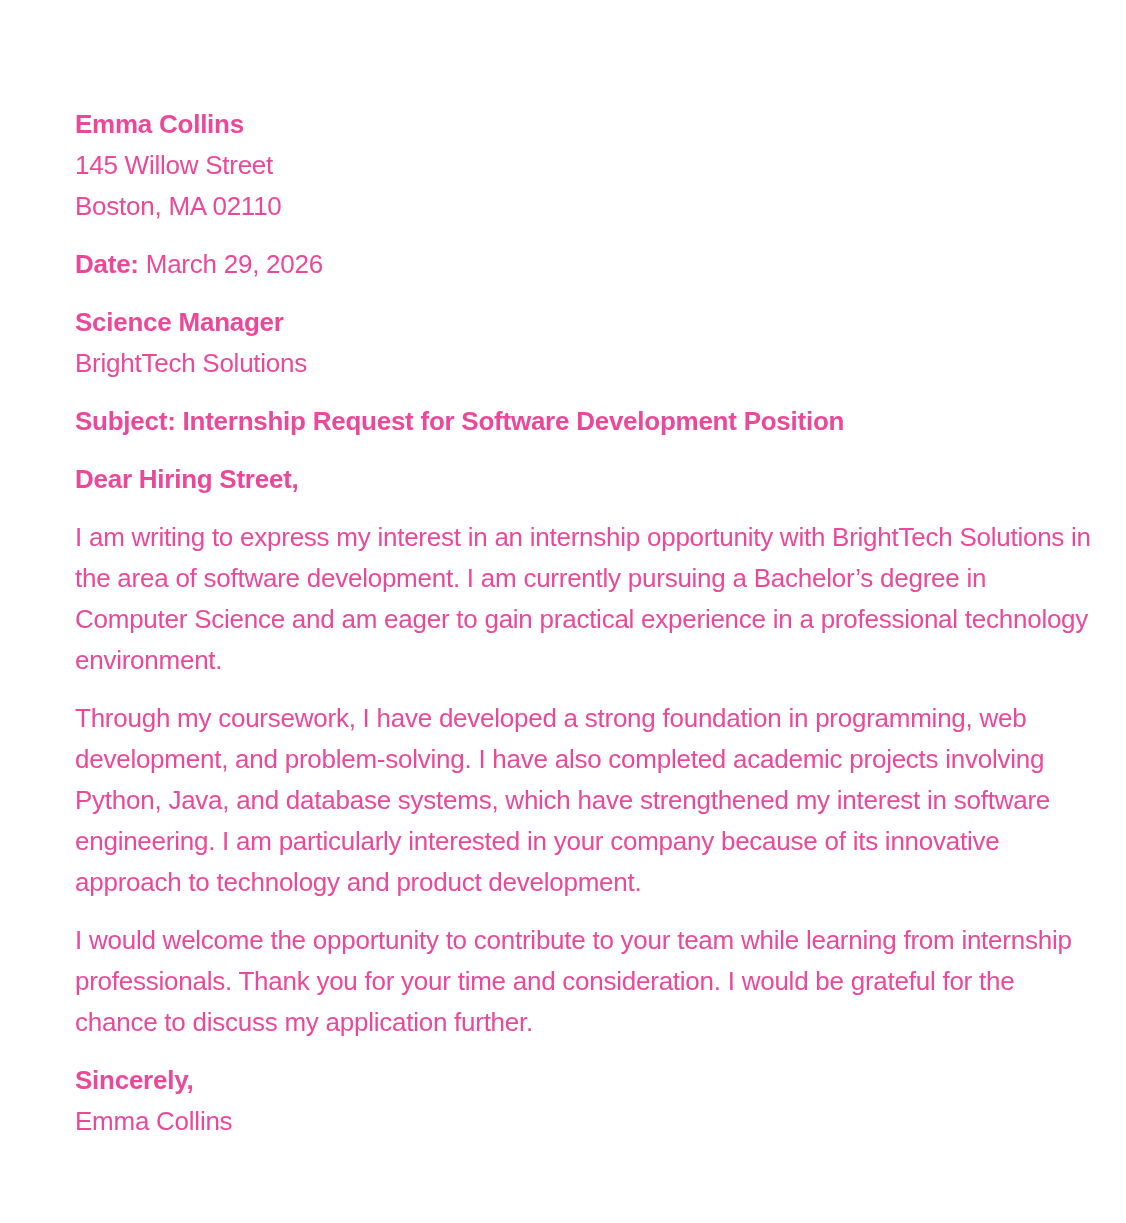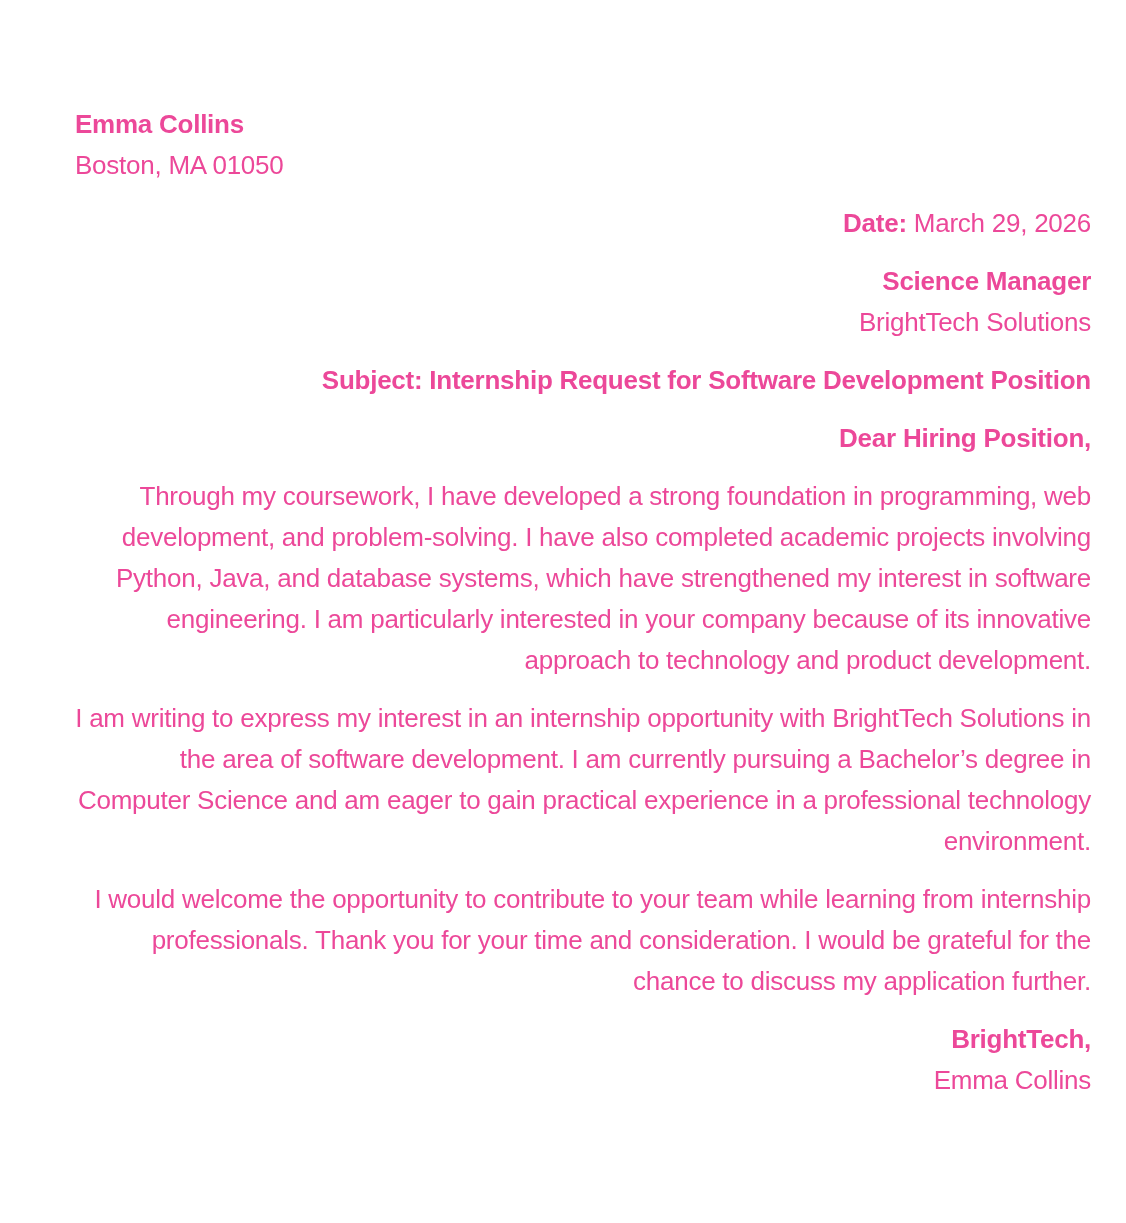--- a/index.html
+++ b/index.html
@@ -15,61 +15,62 @@
     padding: 56px 35px 40px 75px;
     background: #ffffff;
     color: #ec4899;
     font-family: "Liberation Sans", sans-serif;
     font-size: 26px;
     line-height: 41px;
     letter-spacing: -0.25px;
     margin-top: 48px;
   }
   .block { margin: 0; }
-  .block + .block { margin-top: 17px; text-align: right; }
+  .block + .block { margin-top: 17px; }
   .page p { margin: 0; max-width: 1016px; }
   .bold { font-weight: bold; }
 </style>
 </head>
 <body>
 
 <div class="page">
 
   <div class="block">
     <p class="bold">Emma Collins</p>
-    <p>Boston, MA 01050</p>
+    <p>145 Willow Street</p>
+    <p>Boston, MA 02110</p>
   </div>
 
   <div class="block">
     <p><span class="bold">Date:</span> <span>March 29, 2026</span></p>
   </div>
 
   <div class="block">
     <p class="bold">Science Manager</p>
     <p>BrightTech Solutions</p>
   </div>
 
   <div class="block">
     <p class="bold">Subject: Internship Request for Software Development Position</p>
   </div>
 
   <div class="block">
-    <p class="bold">Dear Hiring Position,</p>
+    <p class="bold">Dear Hiring Street,</p>
+  </div>
+
+  <div class="block">
+    <p>I am writing to express my interest in an internship opportunity with BrightTech Solutions in the area of software development. I am currently pursuing a Bachelor’s degree in Computer Science and am eager to gain practical experience in a professional technology environment.</p>
   </div>
 
   <div class="block">
     <p>Through my coursework, I have developed a strong foundation in programming, web development, and problem-solving. I have also completed academic projects involving Python, Java, and database systems, which have strengthened my interest in software engineering. I am particularly interested in your company because of its innovative approach to technology and product development.</p>
   </div>
 
   <div class="block">
-    <p>I am writing to express my interest in an internship opportunity with BrightTech Solutions in the area of software development. I am currently pursuing a Bachelor’s degree in Computer Science and am eager to gain practical experience in a professional technology environment.</p>
-  </div>
-
-  <div class="block">
     <p>I would welcome the opportunity to contribute to your team while learning from internship professionals. Thank you for your time and consideration. I would be grateful for the chance to discuss my application further.</p>
   </div>
 
   <div class="block">
-    <p class="bold">BrightTech,</p>
+    <p class="bold">Sincerely,</p>
     <p>Emma Collins</p>
   </div>
 
 </div>
 
 </body></html>

